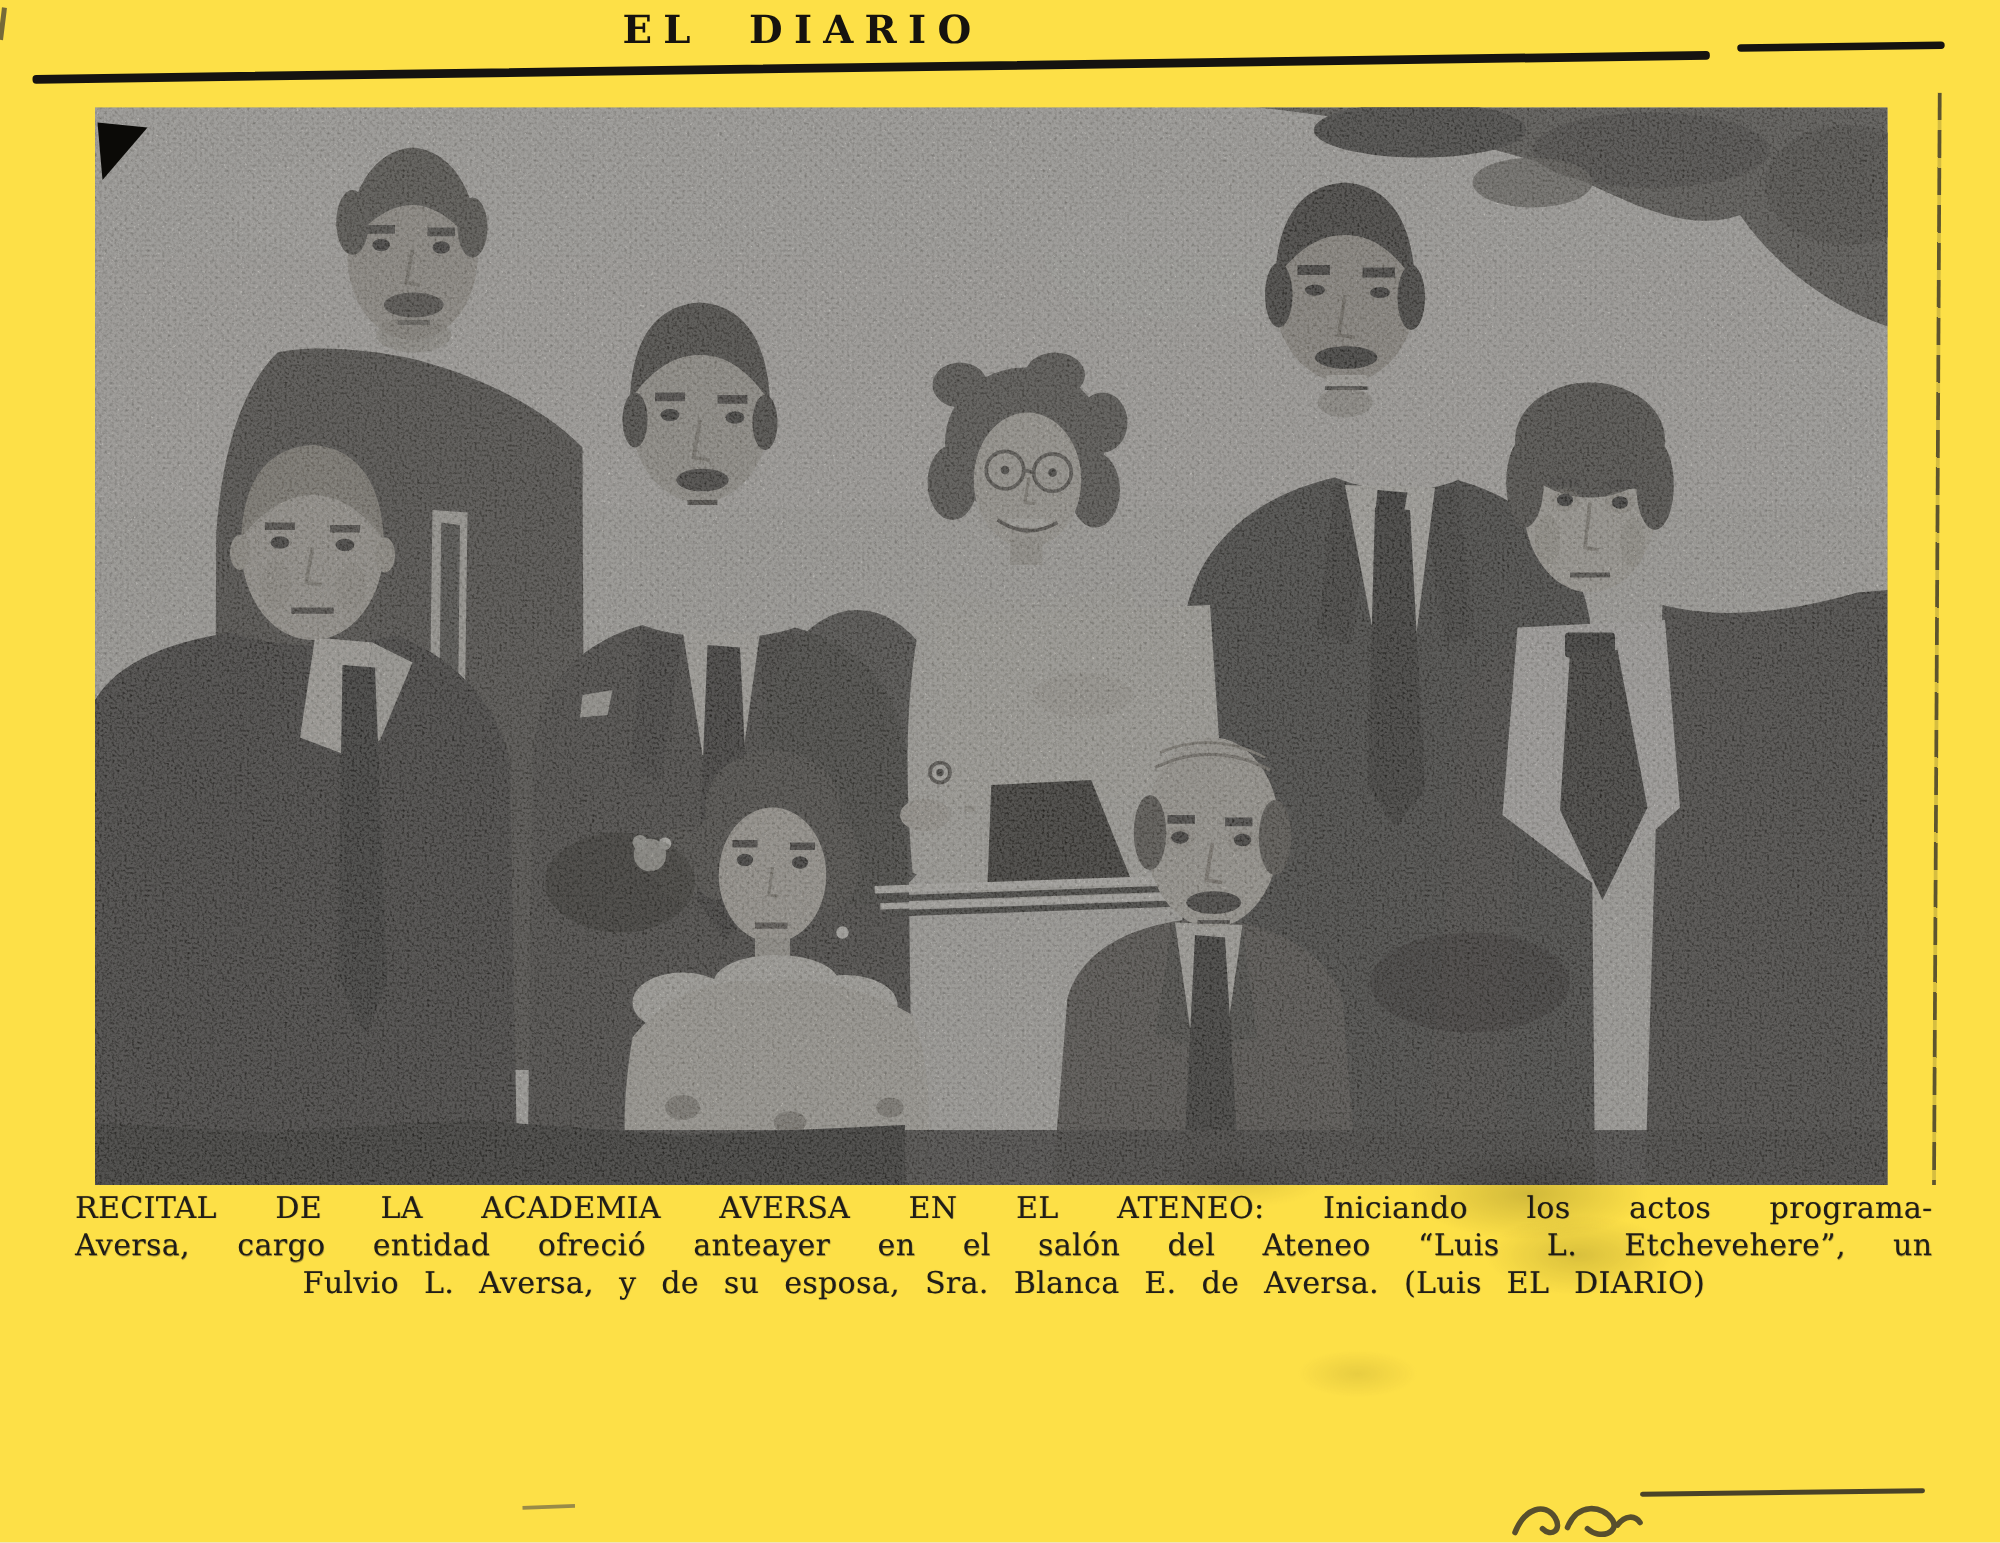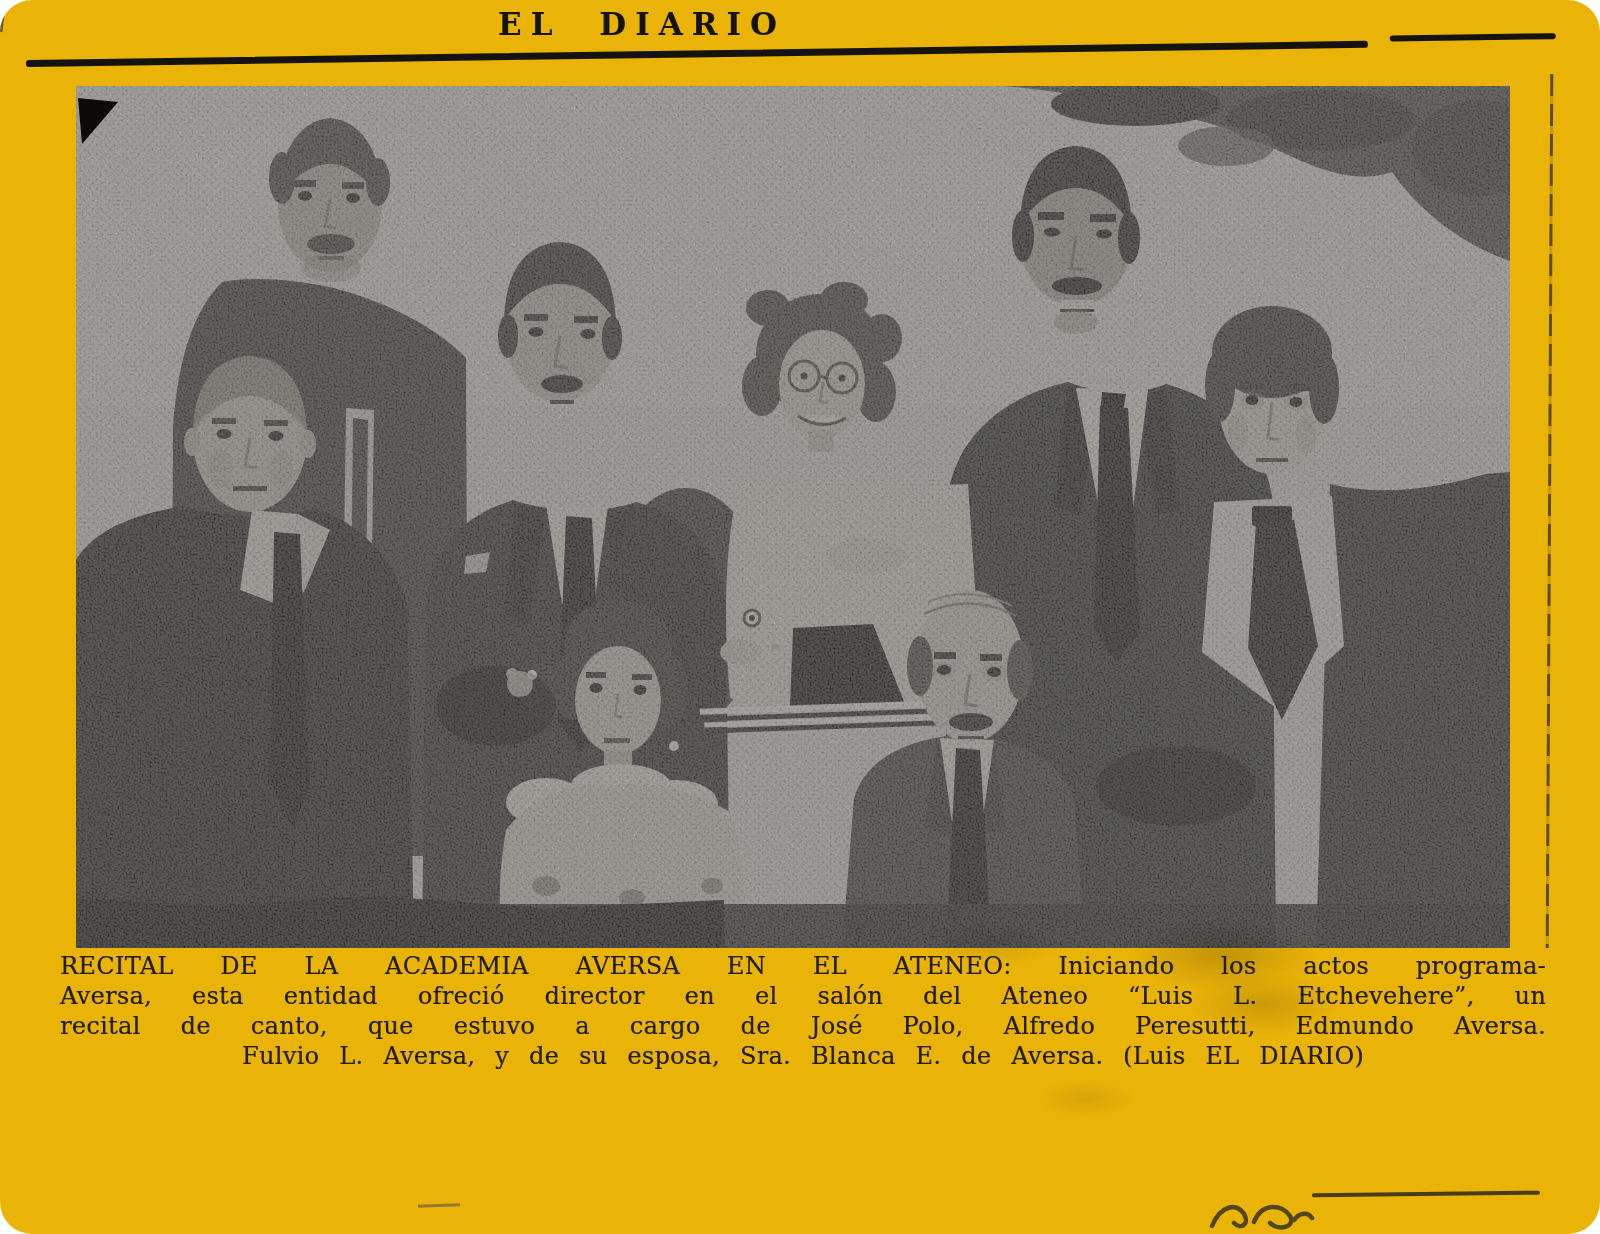--- a/index.html
+++ b/index.html
@@ -1,17 +1,17 @@
 <!DOCTYPE html>
 <html><head>
 <meta charset="utf-8">
 <style>
   html,body{margin:0;padding:0;}
-  .page{position:relative;width:1600px;height:1234px;background:#eab308;overflow:hidden;
-        font-family:"DejaVu Serif","Liberation Serif",serif;color:#1c1915;border-radius:32px;}
+  .page{position:relative;width:1600px;height:1234px;background:#fde047;overflow:hidden;
+        font-family:"DejaVu Serif","Liberation Serif",serif;color:#1c1915;}
   .masthead{position:absolute;left:26px;top:6px;width:1232px;text-align:center;
         font-size:31px;font-weight:bold;letter-spacing:9px;word-spacing:18px;color:#16130f;
         filter:blur(.3px);}
   .rule-wrap{position:absolute;left:26px;top:56px;width:1530px;height:14px;
         transform:rotate(-0.82deg);transform-origin:0 50%;}
   .rule-a{position:absolute;left:0;top:4px;width:1342px;height:7px;background:#151310;border-radius:3px;}
   .rule-b{position:absolute;left:1364px;top:-1px;width:166px;height:6px;background:#151310;border-radius:3px;}
   .corner-tick{position:absolute;left:0;top:6px;width:4px;height:26px;background:#3a3732;opacity:.7;transform:rotate(7deg);}
   .photo{position:absolute;left:76px;top:86px;width:1434px;height:862px;}
   .col-rule{position:absolute;left:1548px;top:74px;width:3px;height:874px;opacity:.8;transform:rotate(.3deg);
@@ -283,22 +283,21 @@
       <ellipse cx="420" cy="620" rx="60" ry="40" fill="#15130e" opacity="0.15"></ellipse>
       <ellipse cx="1100" cy="700" rx="80" ry="40" fill="#15130e" opacity="0.12"></ellipse>
       <polygon points="2,12 42,16 6,58" fill="#0b0a07"></polygon>
     </svg>
   </div>
 
   <div class="col-rule"></div>
 
   <div class="caption">
     <div class="cap-line">RECITAL DE LA ACADEMIA AVERSA EN EL ATENEO: Iniciando los actos programa-</div>
-    <div class="cap-line">Aversa, esta entidad ofreció director en el salón del Ateneo “Luis L. Etchevehere”, un</div>
-    <div class="cap-line">recital de canto, que estuvo a cargo de José Polo, Alfredo Peresutti, Edmundo Aversa.</div>
+    <div class="cap-line">Aversa, cargo entidad ofreció anteayer en el salón del Ateneo “Luis L. Etchevehere”, un</div>
     <div class="cap-line center">Fulvio L. Aversa, y de su esposa, Sra. Blanca E. de Aversa. (Luis EL DIARIO)</div>
   </div>
 
   <div class="smudge sm1"></div>
   <div class="smudge sm2"></div>
   <div class="smudge sm3"></div>
   <div class="smudge sm4"></div>
 
   <div class="bottom-line"></div>
   <div class="bottom-dash"></div>

